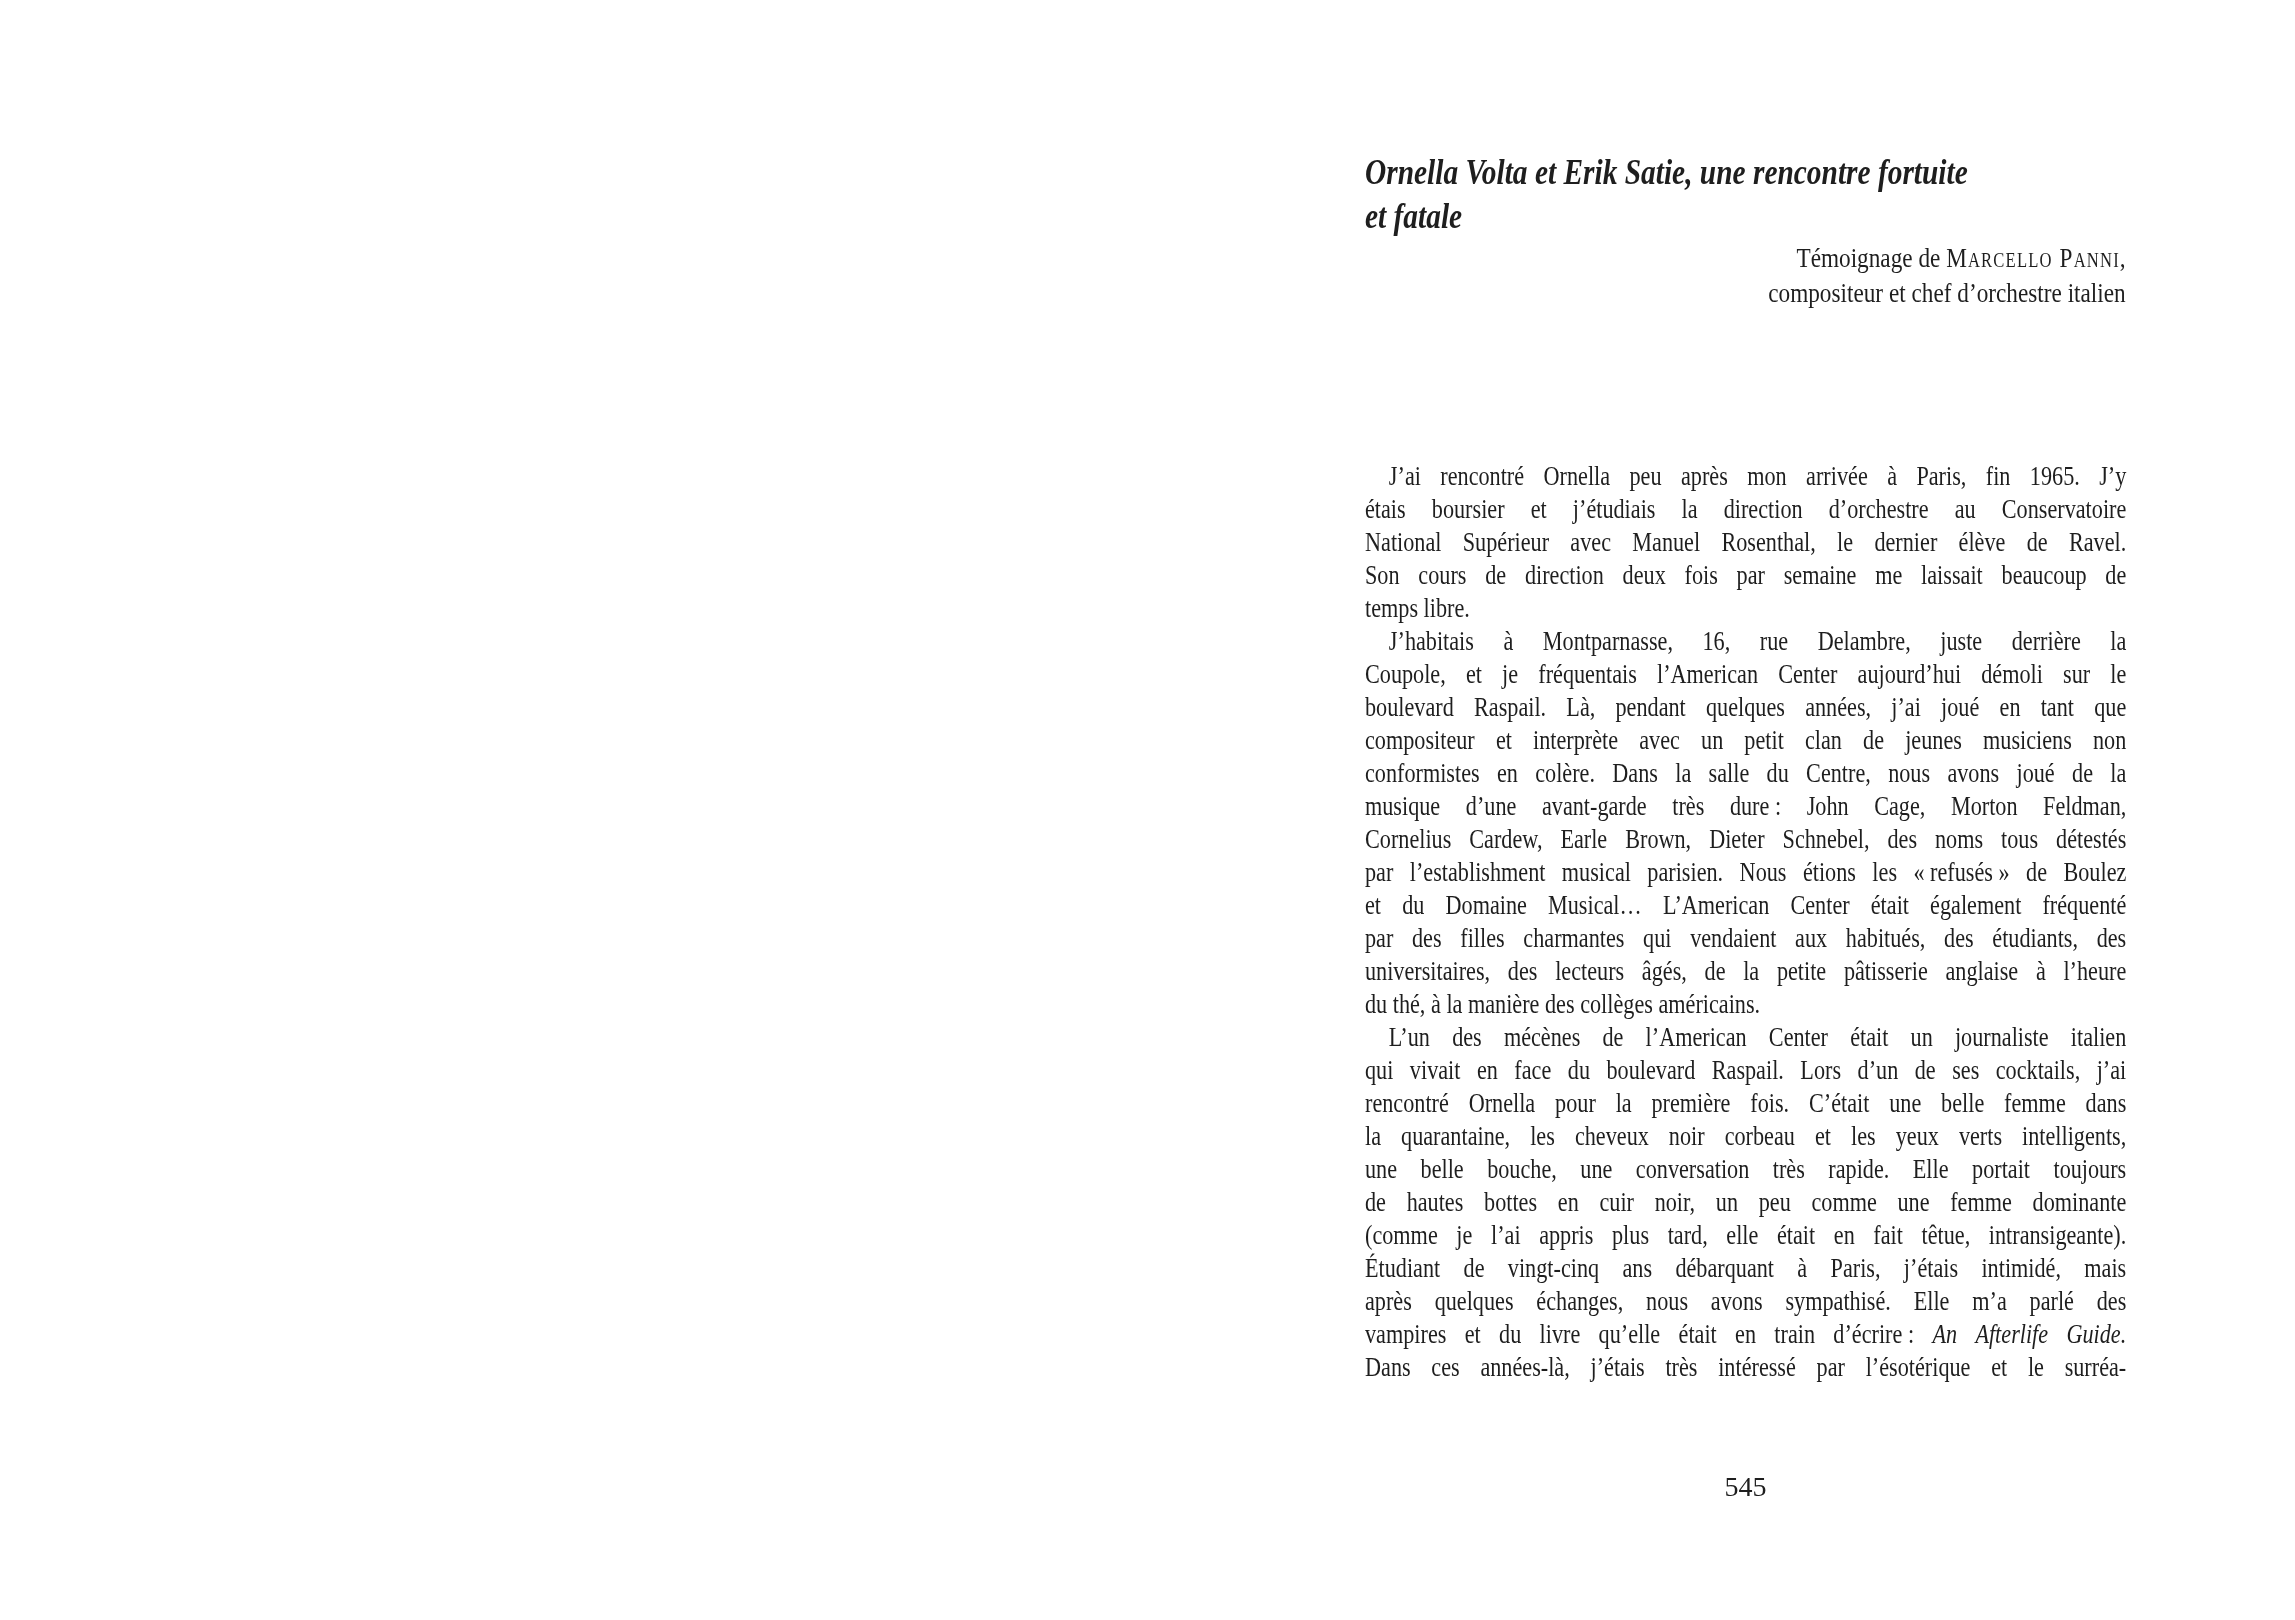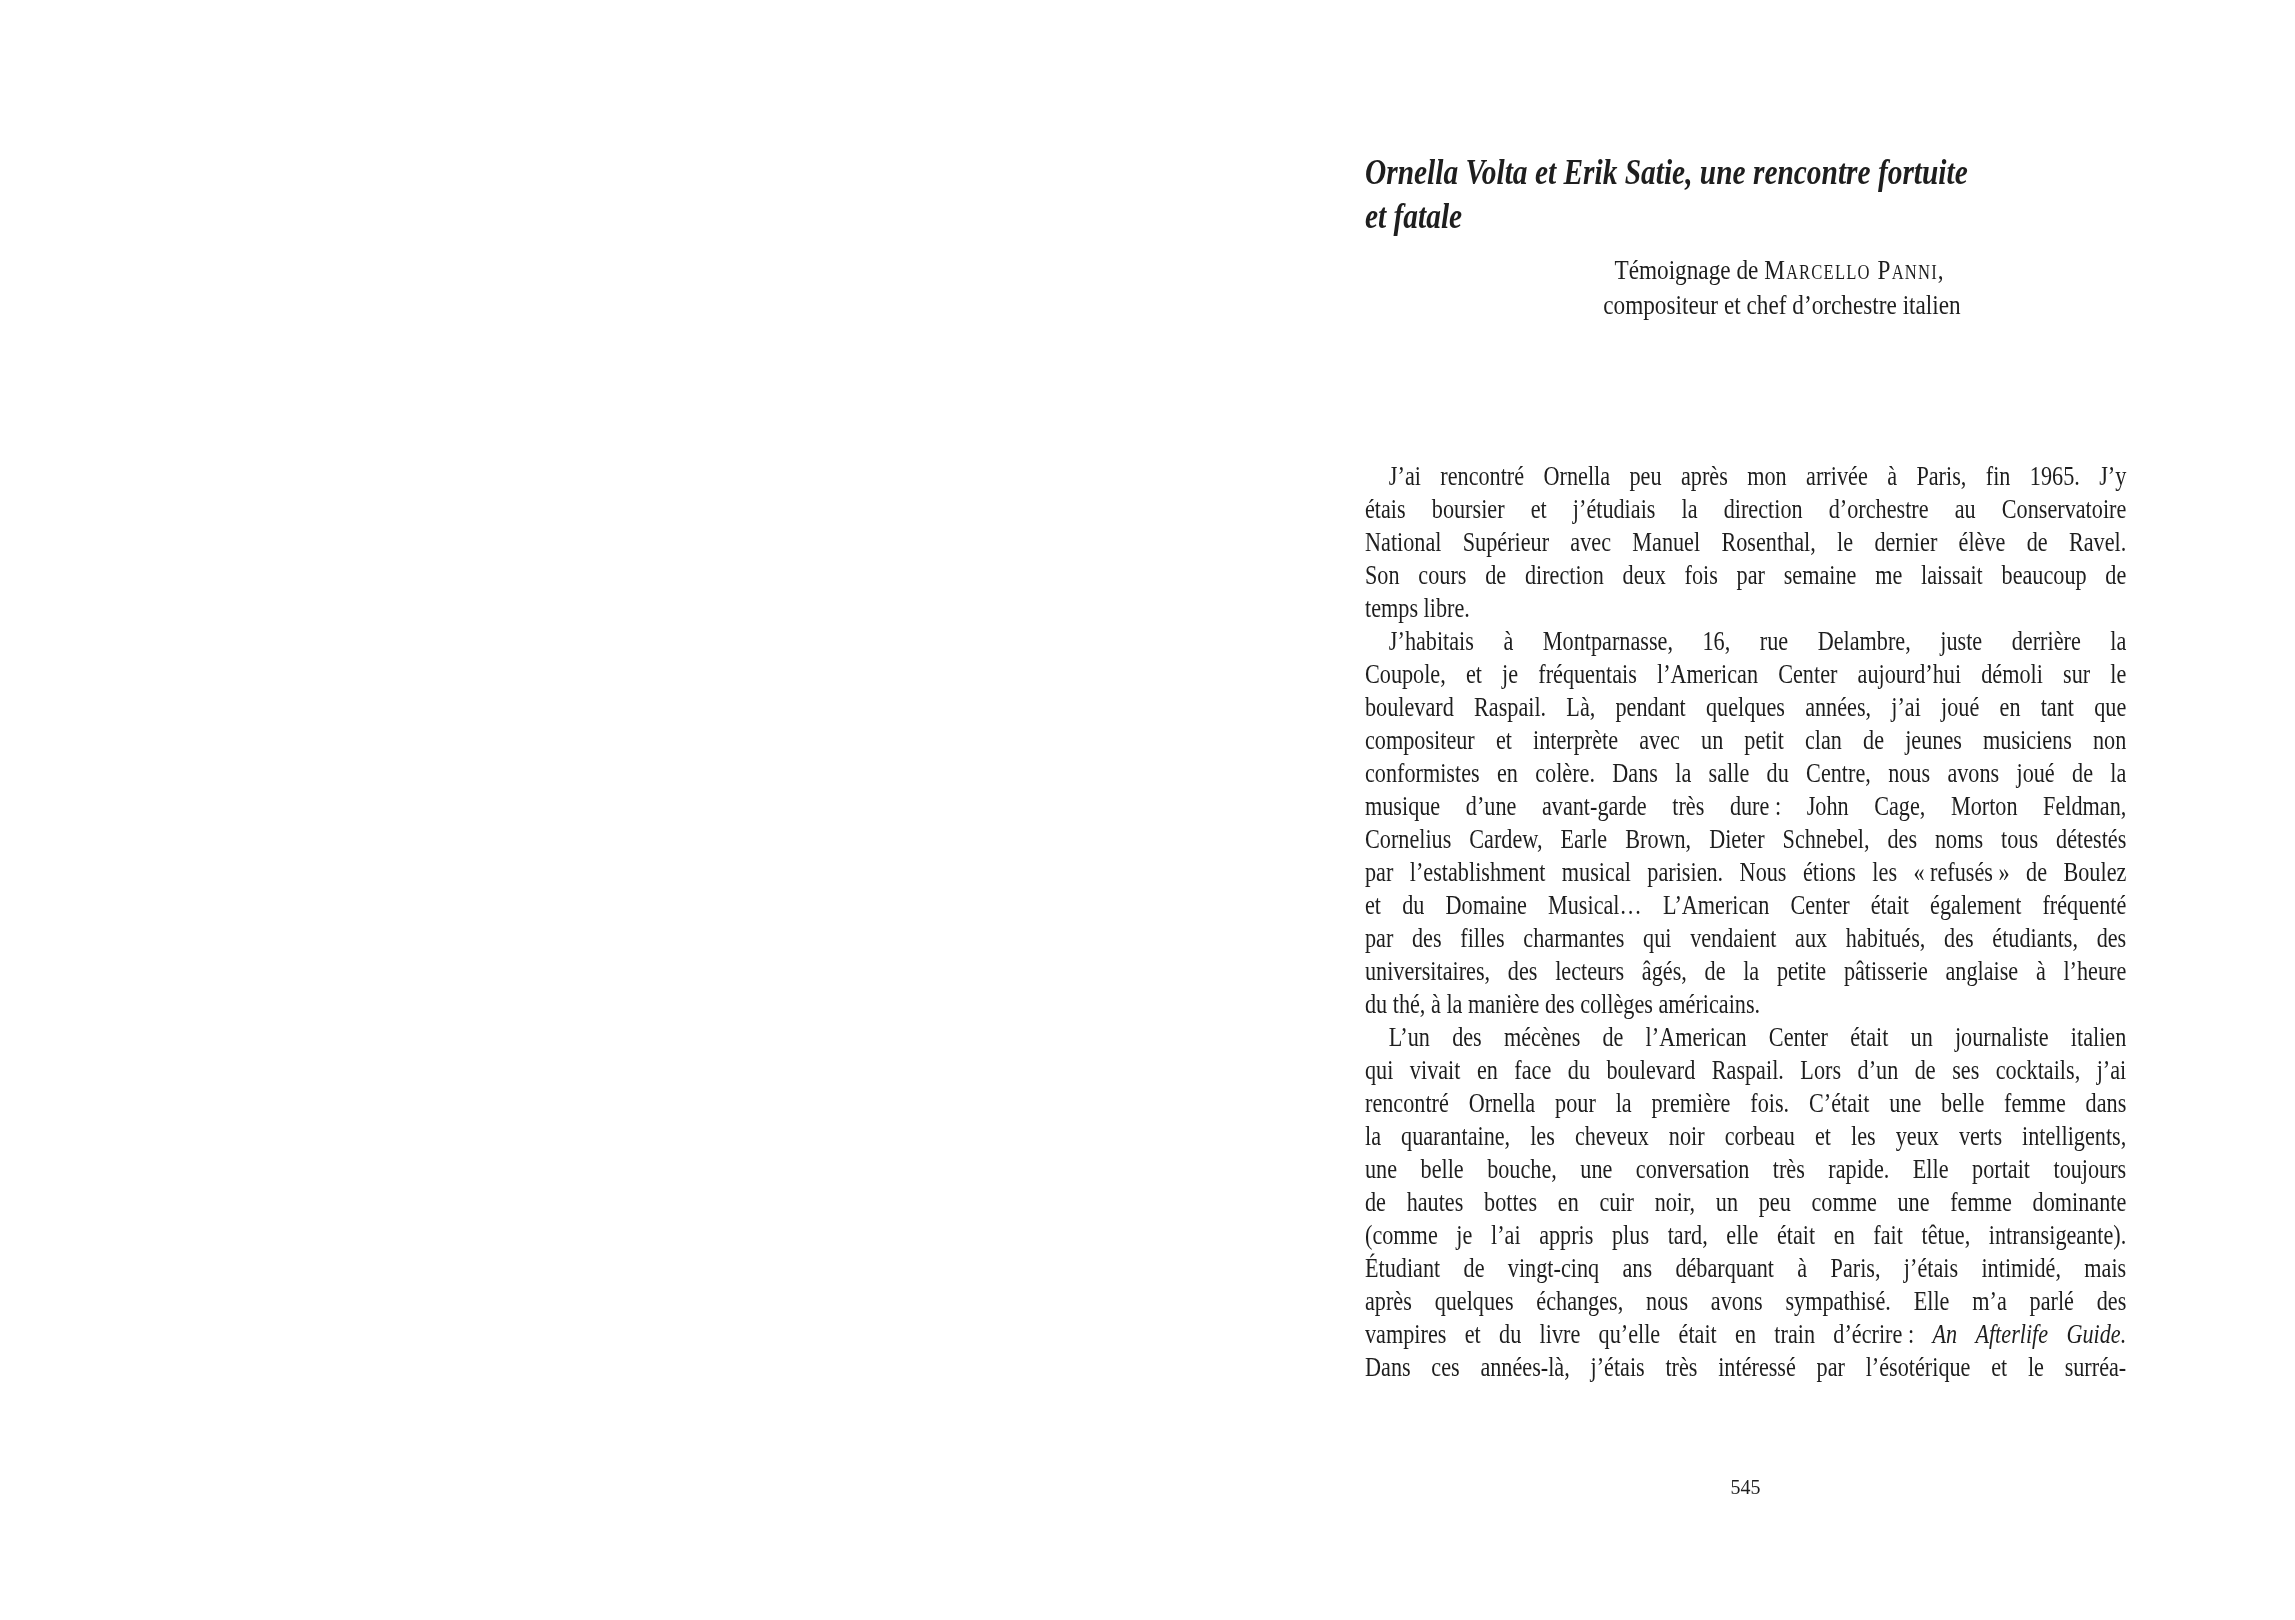--- a/index.html
+++ b/index.html
@@ -31,26 +31,26 @@
     font-style: italic;
   }
   .title-line {
     white-space: nowrap;
     transform: scaleX(0.84);
     transform-origin: 0 0;
   }
   
   .byline {
     position: absolute;
-    top: 252px;
+    top: 240px;
     right: 0;
     width: 761px;
     font-size: 28px;
     line-height: 35px;
-    text-align: center;
+    text-align: right;
   }
   .byline-line {
     display: inline-block;
     white-space: nowrap;
     transform: scaleX(0.83);
     transform-origin: 100% 0;
   }
   .byline-row { height: 35px; }
   .sc { font-variant: small-caps; letter-spacing: 0.05em; }
   
@@ -76,21 +76,21 @@
   }
   .line-inner.indent { padding-left: 29px; box-sizing: border-box; }
   .it { font-style: italic; }
   
   .folio {
     position: absolute;
     left: 0;
     top: 1474px;
     width: 761px;
     text-align: center;
-    font-size: 20px;
+    font-size: 28px;
     line-height: 26px;
   }
 </style>
 </head>
 <body>
 
 <div class="page">
   <div class="column">
 
     <div class="title">

